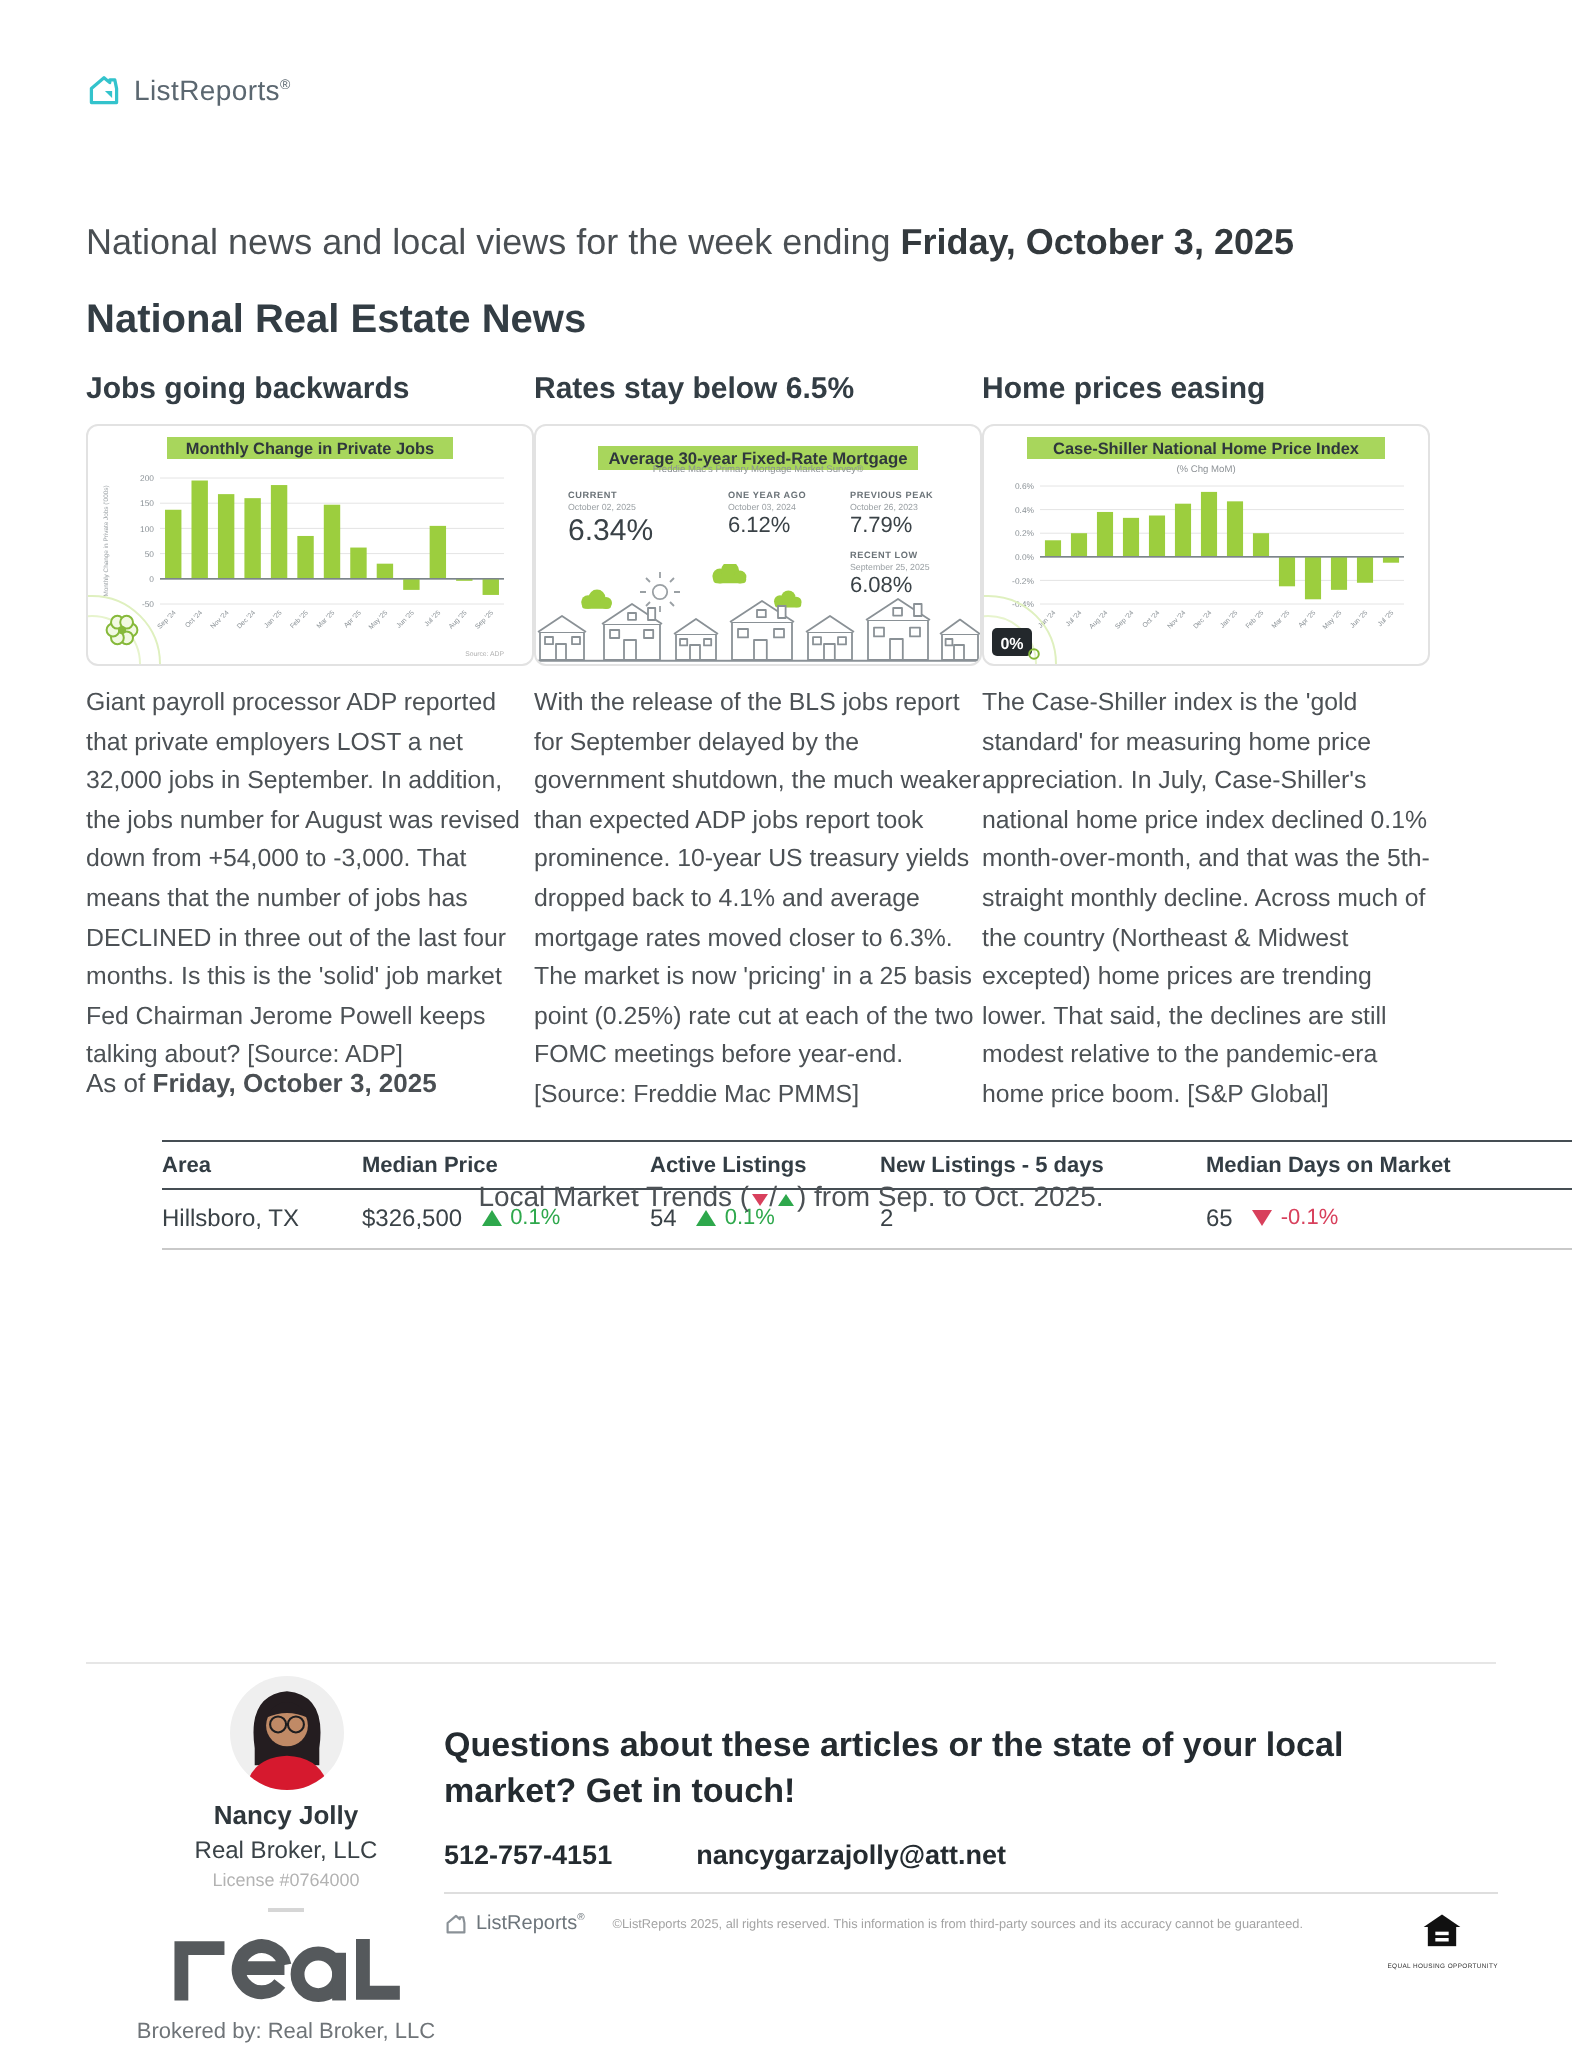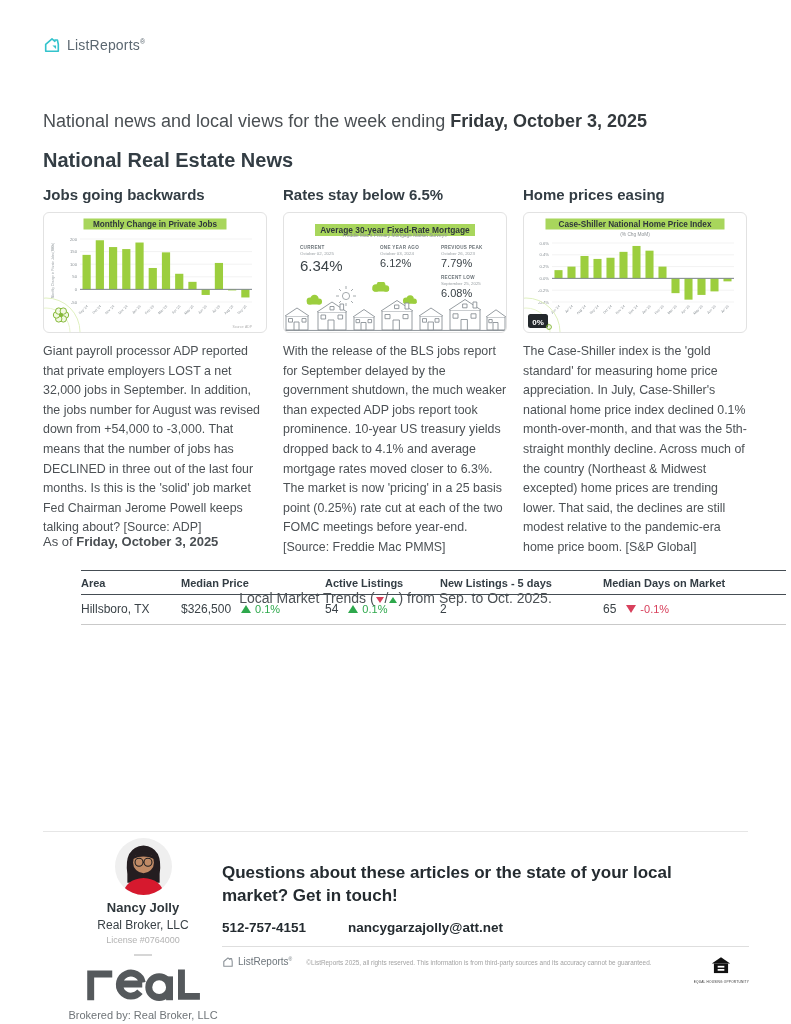--- a/index.html
+++ b/index.html
@@ -11,21 +11,21 @@
   .logo-text{font-size:14px;color:#5b6770;letter-spacing:.2px;}
   .logo-text sup{font-size:7px;}
   .h1{position:absolute;left:42px;top:72px;font-size:28px;font-weight:700;color:#333d44;letter-spacing:-.2px;}
   .subtitle{position:absolute;left:43px;top:111px;font-size:18px;color:#4a4f53;}
   .subtitle b{color:#33393d;}
 
   .section-title{position:absolute;left:43px;font-size:20px;font-weight:700;color:#333d44;}
   .st-national{top:149px;}
 
   
-  .cols{position:absolute;left:43px;top:186px;width:706px;display:flex;gap:16px;}
+  .cols{position:absolute;left:43px;top:186px;width:706px;display:flex;}
   .col{width:224px;}
   .col h3{margin:0 0 9px 0;font-size:15px;font-weight:700;color:#333d44;}
   .card{position:relative;width:222px;height:119px;border:1px solid #e2e2e2;border-radius:6px;
         overflow:hidden;background:#fff;}
   .col p{margin:9px 0 0 0;font-size:12.4px;line-height:1.58;color:#4c5155;}
 
   .chart-host{position:absolute;inset:0;}
   .corner-deco{position:absolute;left:0;bottom:0;pointer-events:none;}
 
   

